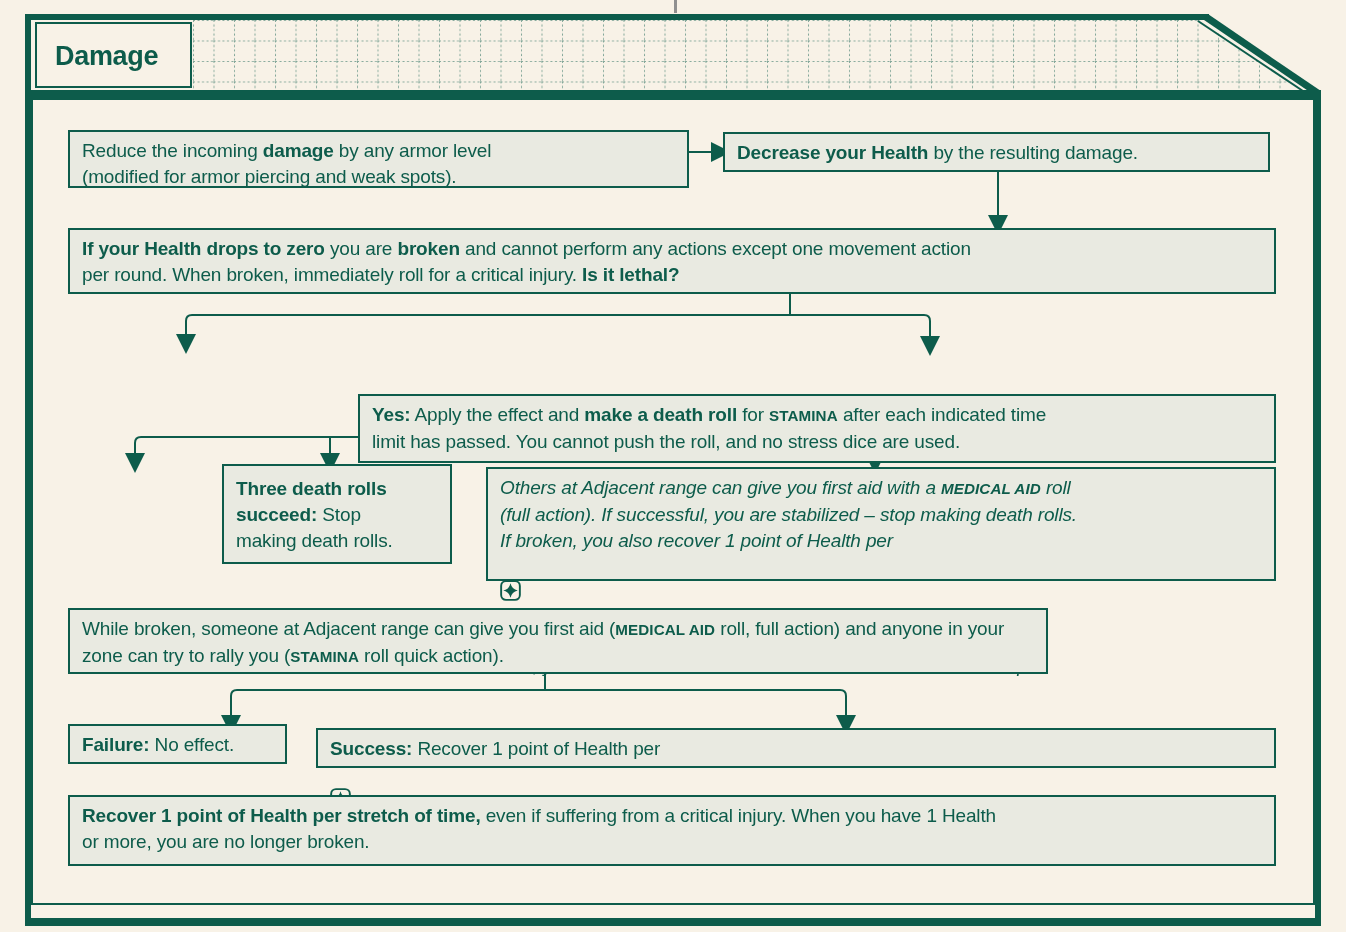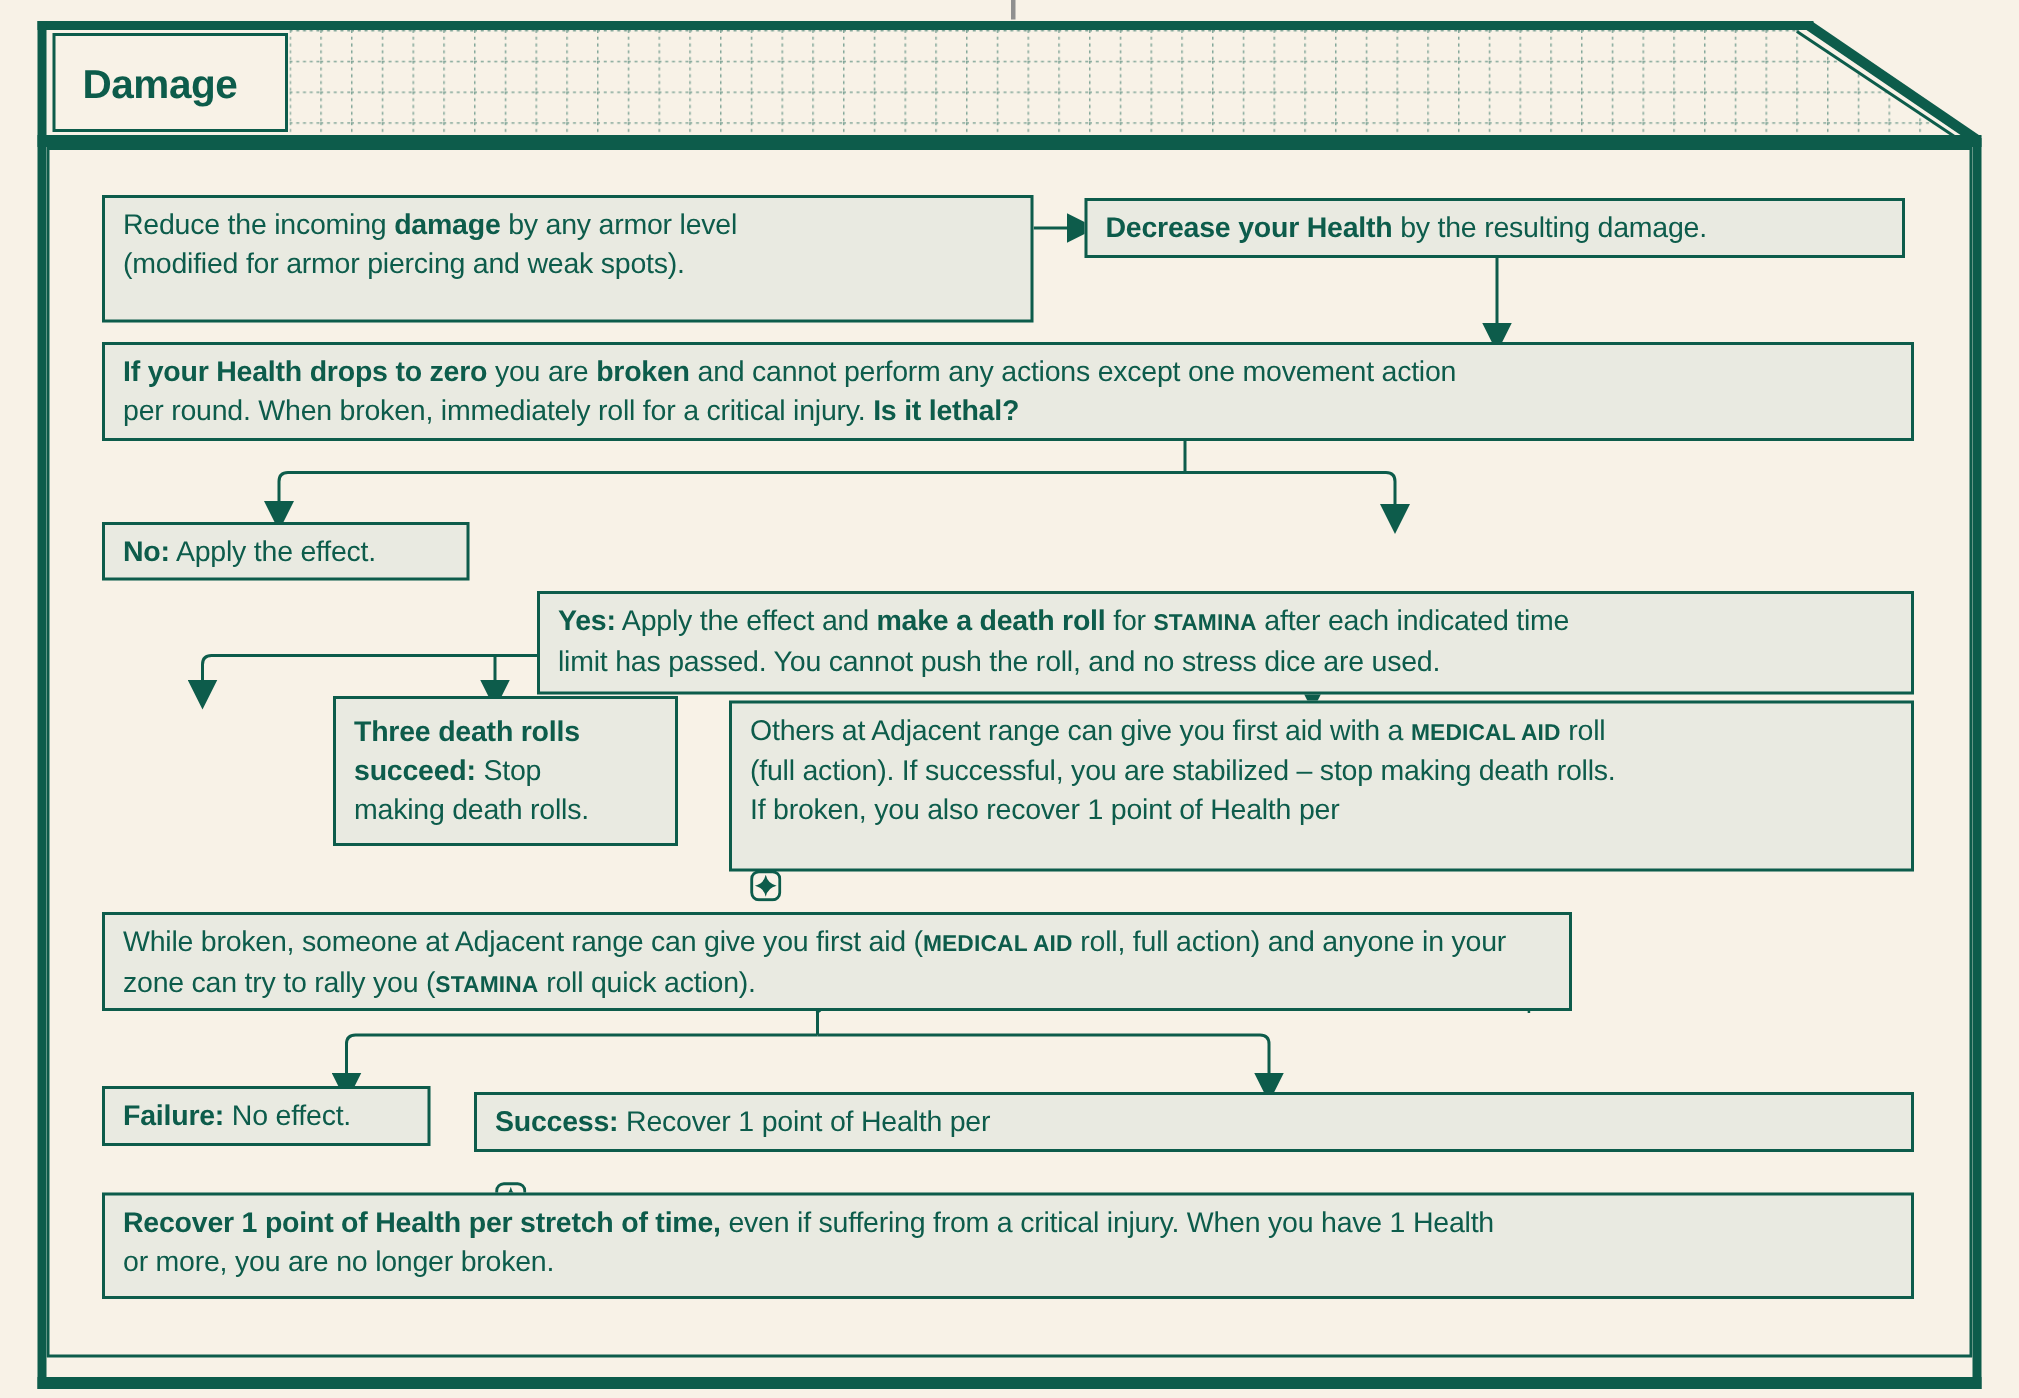--- a/index.html
+++ b/index.html
@@ -83,39 +83,38 @@
       <path d="M788 437 L141 437 Q135 437 135 443 L135 455" marker-end="url(#ah)"></path>
       <path d="M330 437 L330 455" marker-end="url(#ah)"></path>
       <path d="M788 437 L869 437 Q875 437 875 443 L875 456" marker-end="url(#ah)"></path>
 
       <path d="M545 674 L545 690"></path>
       <path d="M545 690 L237 690 Q231 690 231 696 L231 717" marker-end="url(#ah)"></path>
       <path d="M545 690 L840 690 Q846 690 846 696 L846 717" marker-end="url(#ah)"></path>
     </g>
   </svg>
 
-  <div class="fbox" style="left:68px;top:130px;width:621px;height:85px;"><span>Reduce the incoming </span><span class="b">damage</span><span> by any armor level
+  <div class="fbox" style="left:68px;top:130px;width:621px;height:58px;"><span>Reduce the incoming </span><span class="b">damage</span><span> by any armor level
 (modified for armor piercing and weak spots).</span></div>
 
   <div class="fbox" style="left:723px;top:132px;width:547px;height:40px;"><span class="b">Decrease your Health</span><span> by the resulting damage.</span></div>
 
   <div class="fbox" style="left:68px;top:228px;width:1208px;height:66px;"><span class="b">If your Health drops to zero</span><span> you are </span><span class="b">broken</span><span> and cannot perform any actions except one movement action
 per round. When broken, immediately roll for a critical injury. </span><span class="b">Is it lethal?</span></div>
 
-  <div class="fbox" style="left:68px;top:348px;width:245px;height:39px;"><span class="b">No:</span><span> Apply the effect.</span></div>
 
   <div class="fbox" style="left:358px;top:350px;width:918px;height:69px;margin-top:44px;"><span class="b">Yes:</span><span> Apply the effect and </span><span class="b">make a death roll</span><span> for </span><span class="sc">STAMINA</span><span> after each indicated time
 limit has passed. You cannot push the roll, and no stress dice are used.</span></div>
 
 
   <div class="fbox" style="left:222px;top:464px;width:230px;height:100px;padding-top:10px;"><span class="b">Three death rolls
 succeed:</span><span> Stop
 making death rolls.</span></div>
 
-  <div class="fbox" style="left:486px;top:467px;width:790px;height:114px;"><span>Others at Adjacent range can give you first aid with a </span><span class="sc">MEDICAL AID</span><span> roll
+  <div class="fbox" style="left:486px;top:467px;width:790px;height:114px;font-style:italic;"><span>Others at Adjacent range can give you first aid with a </span><span class="sc">MEDICAL AID</span><span> roll
 (full action). If successful, you are stabilized – stop making death rolls.
 If broken, you also recover 1 point of Health per </span><span class="die-icon">
   <svg viewBox="0 0 22 22" xmlns="http://www.w3.org/2000/svg">
     <rect x="1.2" y="1.2" width="19.6" height="19.6" rx="5" fill="none" stroke="#0d5c4b" stroke-width="2"></rect>
     <path d="M11 3.4 Q12.4 9.6 18.6 11 Q12.4 12.4 11 18.6 Q9.6 12.4 3.4 11 Q9.6 9.6 11 3.4 Z" fill="#0d5c4b"></path>
   </svg>
 </span><span> rolled. If the roll
 fails, your condition worsens – the time limit is reduced one step.</span></div>
 
   <div class="fbox" style="left:68px;top:608px;width:980px;height:66px;"><span>While broken, someone at Adjacent range can give you first aid (</span><span class="sc">MEDICAL AID</span><span> roll, full action) and anyone in your

